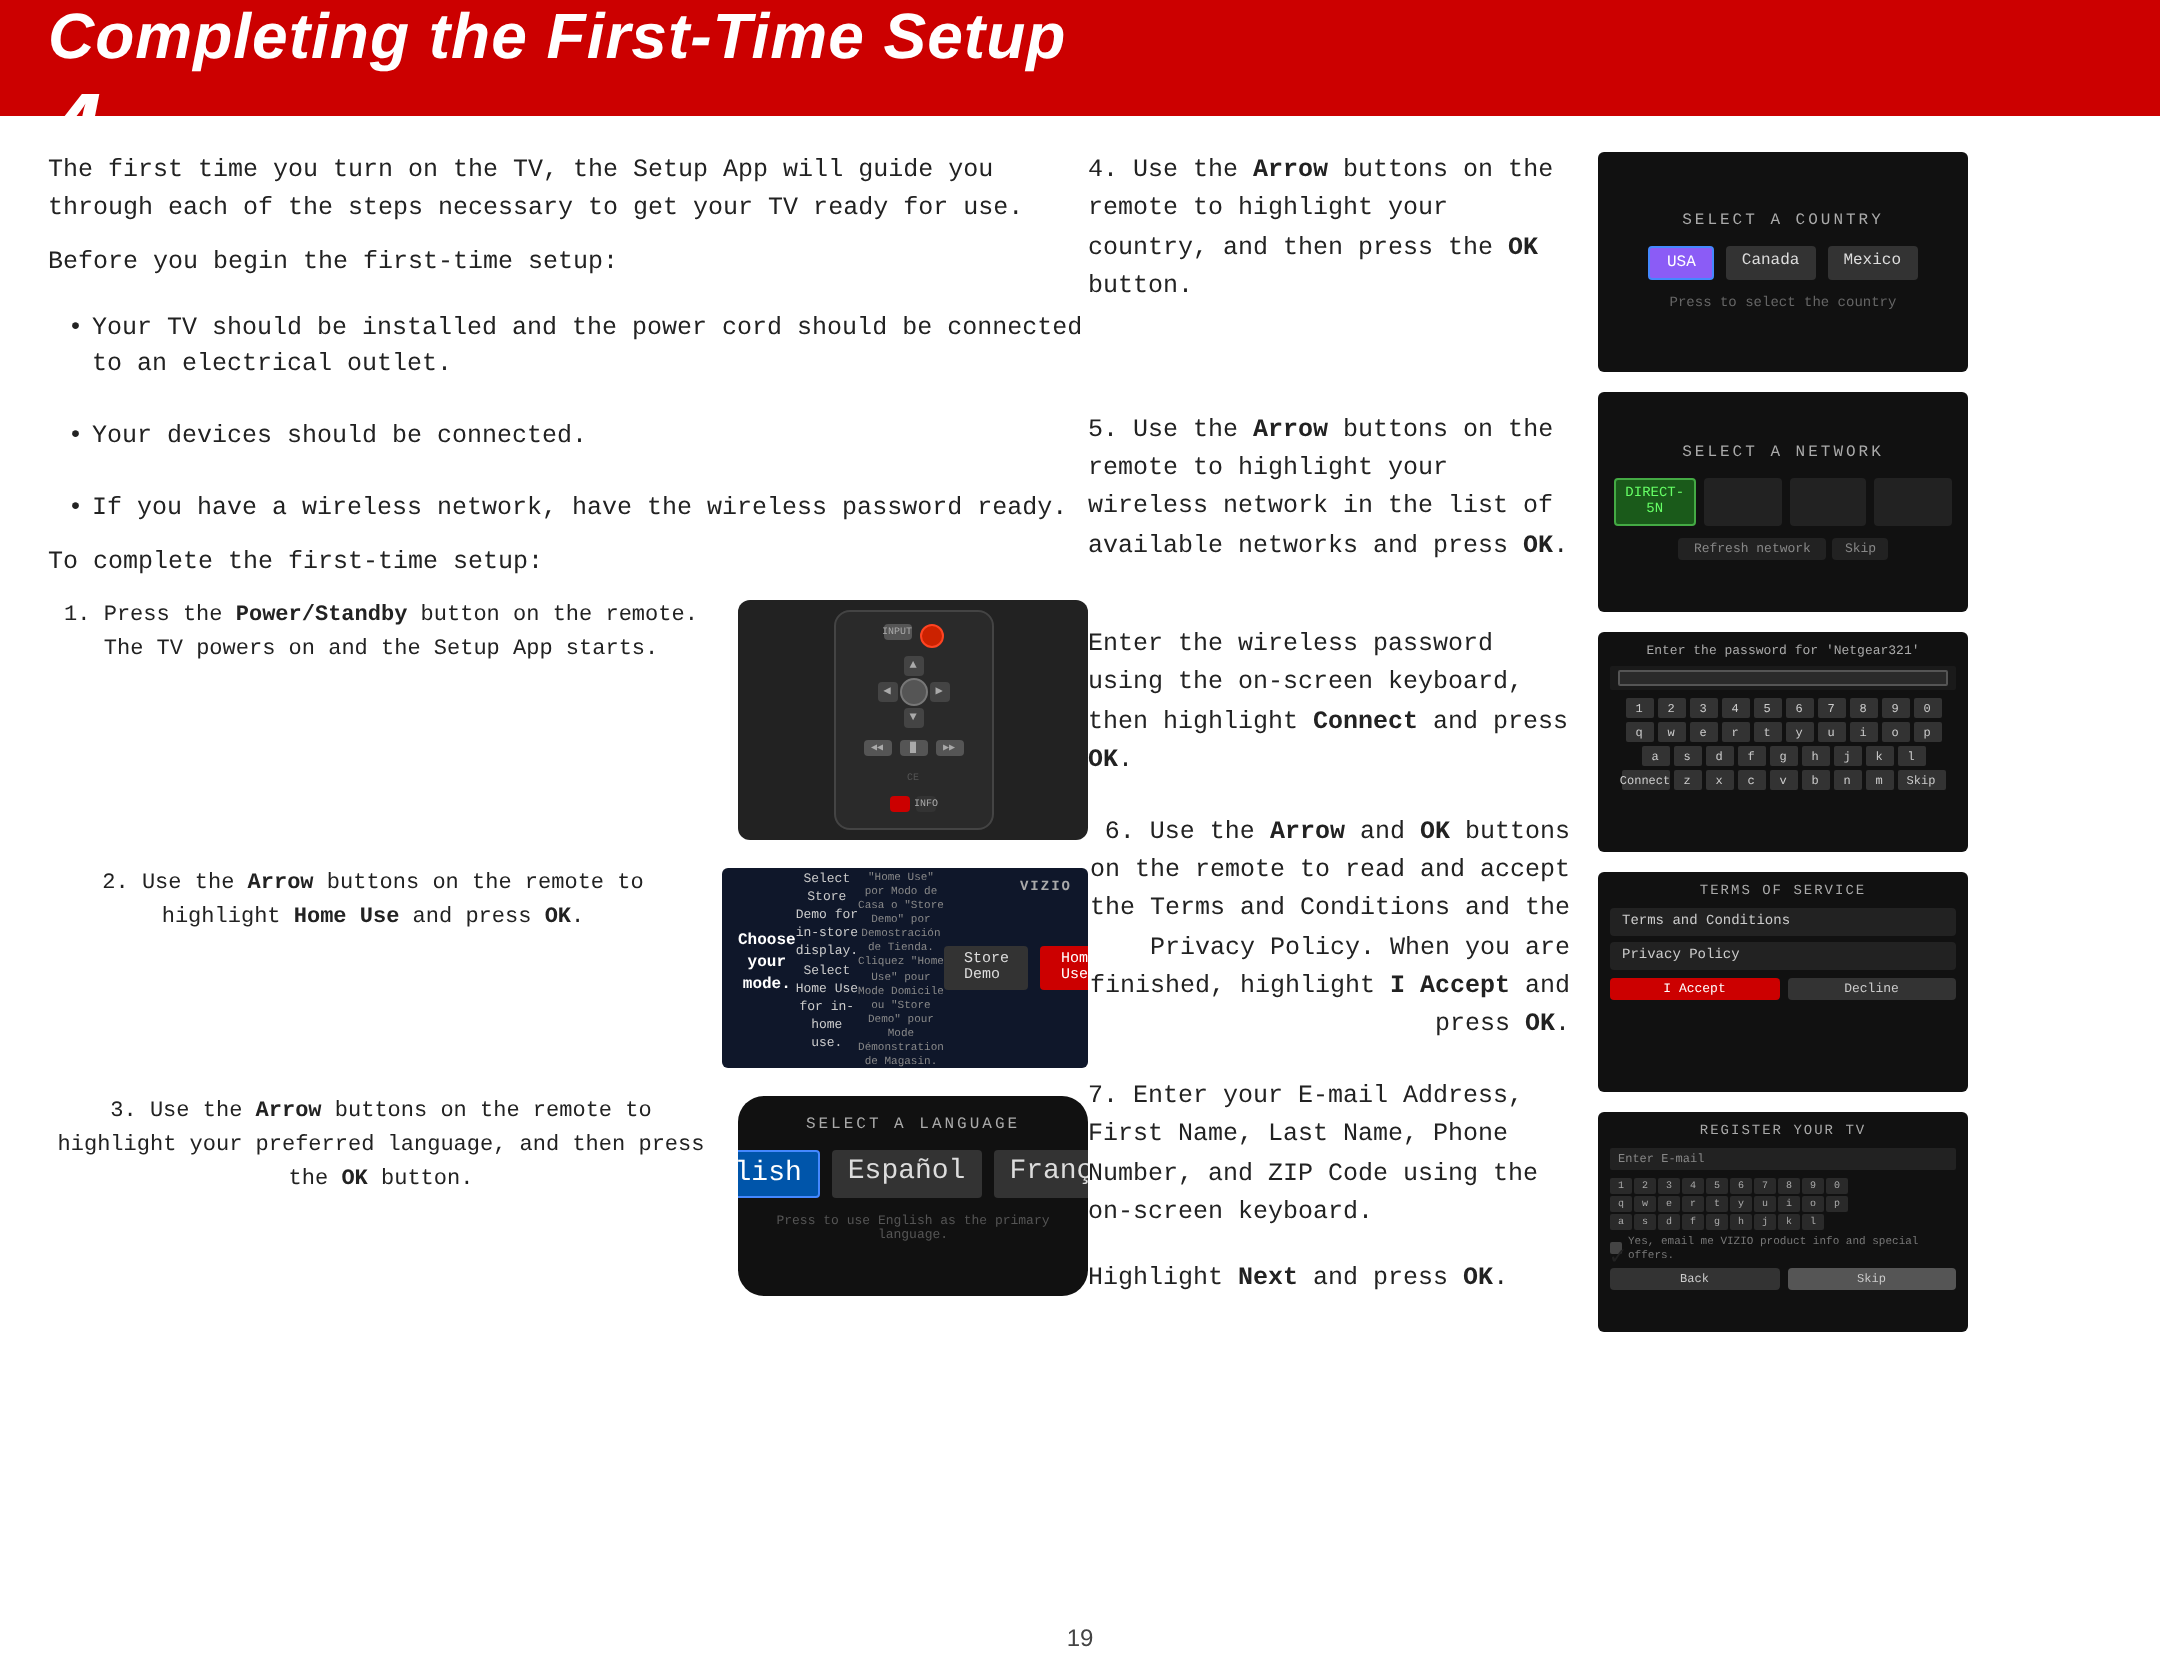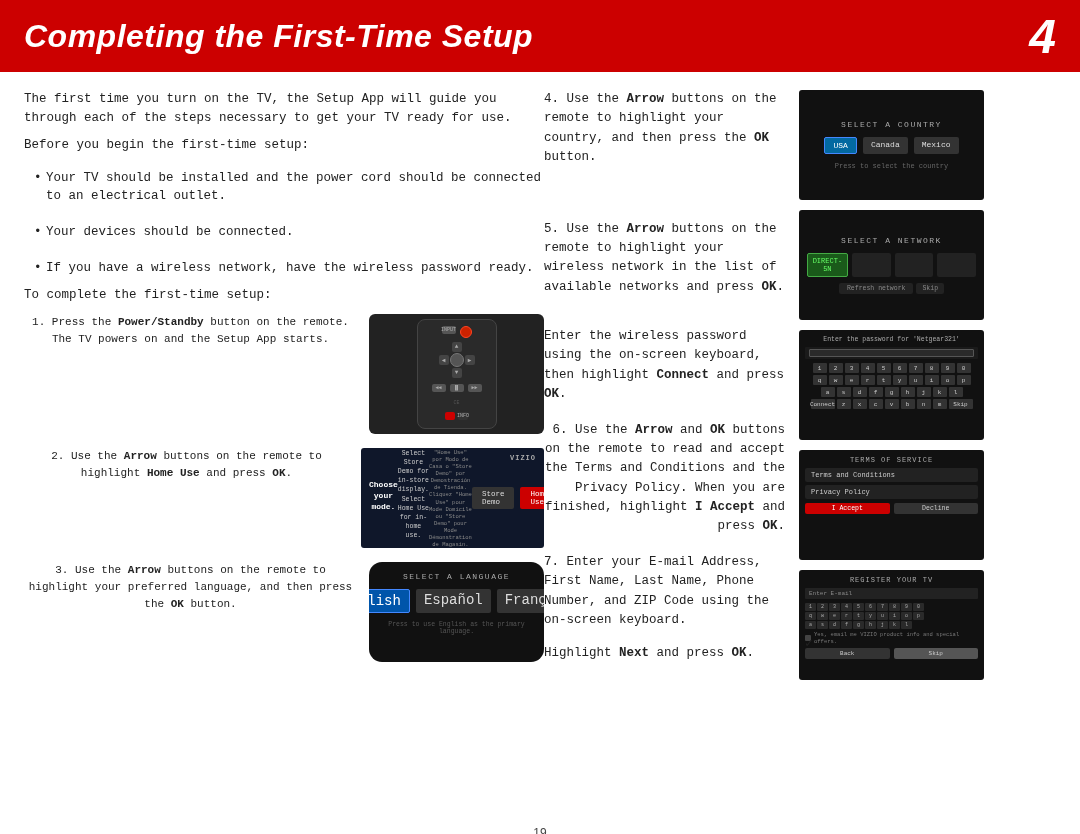--- a/index.html
+++ b/index.html
@@ -10,24 +10,24 @@
       font-size: 13px;
       background: #fff;
       color: #222;
       overflow: hidden;
     }
 
     
     .header {
       background: #cc0000;
       display: flex;
-      align-items: center;
       justify-content: space-between;
       padding: 0 24px;
-      height: 72px;
+      height: 58px;
+      flex-direction: column;
     }
     .header-title {
       color: #fff;
       font-size: 32px;
       font-weight: bold;
       font-style: italic;
       letter-spacing: 0.5px;
     }
     .header-number {
       color: #fff;
@@ -152,21 +152,21 @@
       margin-bottom: 8px;
     }
     .country-btn {
       padding: 3px 8px;
       font-size: 8px;
       border-radius: 2px;
       background: #333;
       color: #ddd;
     }
     .country-btn.active {
-      background: #0369a1;
+      background: #8b5cf6;
       color: #fff;
       border: 1px solid #4488ff;
     }
     .tv-subtitle {
       font-size: 7px;
       color: #666;
       text-align: center;
     }
 
     

